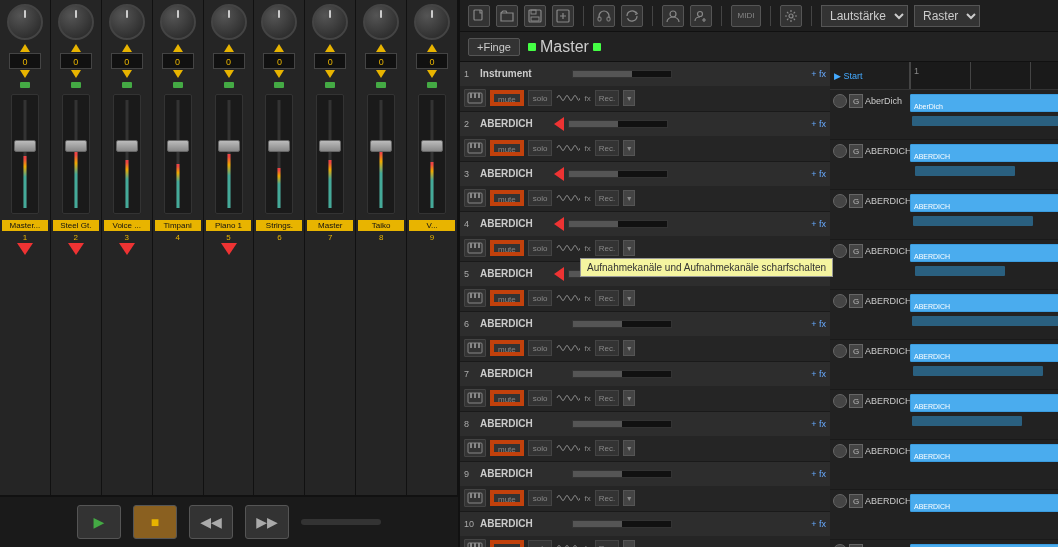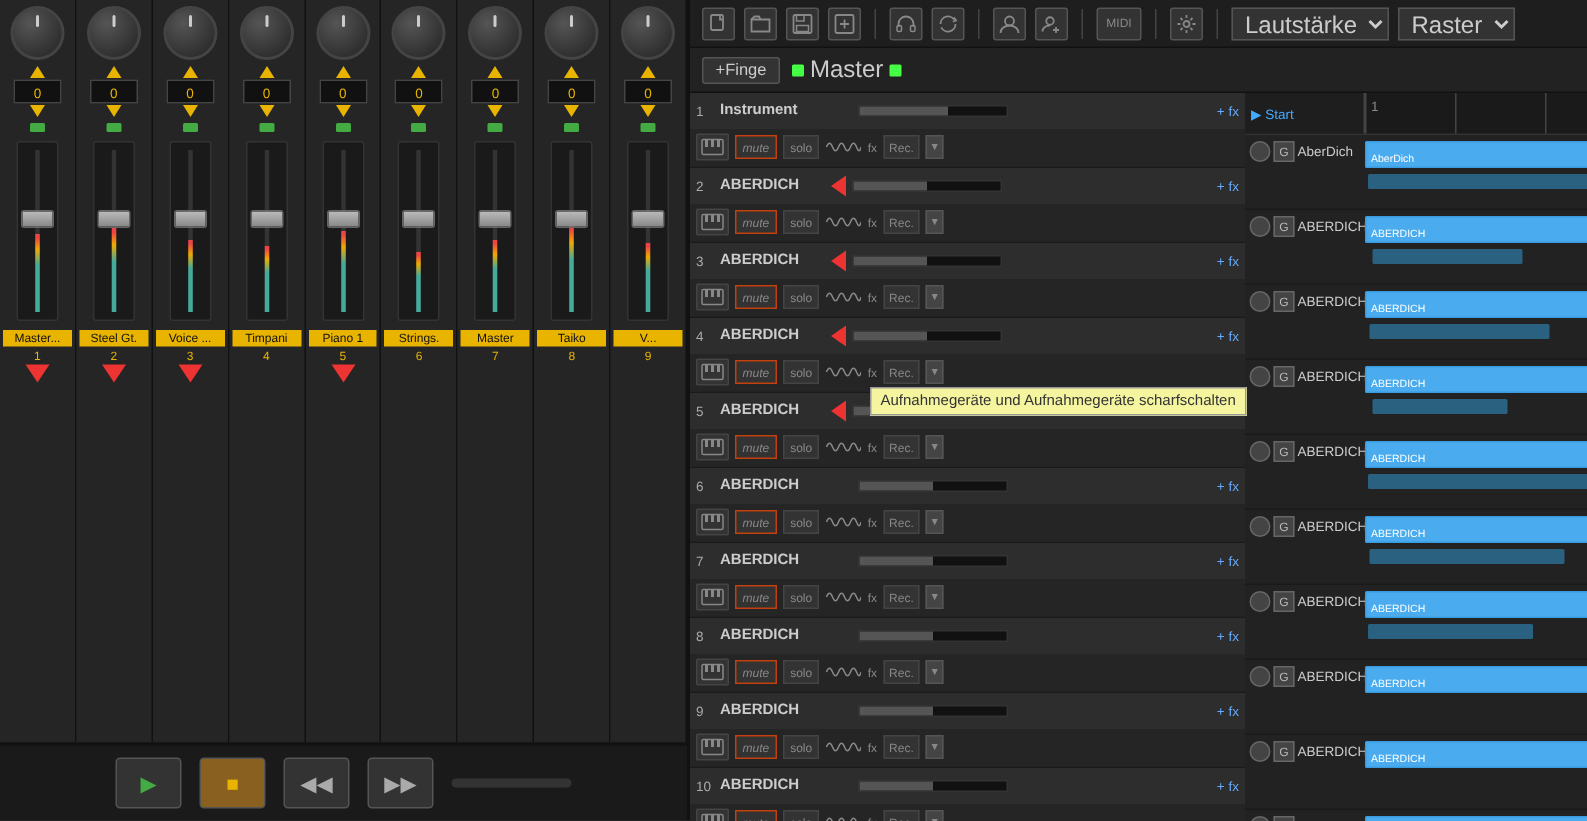--- a/index.html
+++ b/index.html
@@ -180,21 +180,21 @@
       width: 1px;
       height: 20px;
       background: #444;
       margin: 0 3px;
     }
 
     .toolbar-select {
       background: #333;
       border: 1px solid #555;
       color: #ccc;
-      font-size: 16px;
+      font-size: 12px;
       padding: 2px 4px;
       height: 22px;
     }
 
     .seq-header {
       height: 30px;
       background: #222;
       display: flex;
       align-items: center;
       padding: 0 8px;
@@ -266,27 +266,26 @@
       display: flex;
       align-items: center;
       justify-content: center;
       font-size: 8px;
       color: #888;
       cursor: pointer;
     }
 
     .mute-btn {
       background: #333;
-      border: 1px solid #c2410c;
+      border: 4px solid #c2410c;
       color: #888;
       font-size: 8px;
       padding: 1px 4px;
       cursor: pointer;
       height: 16px;
-      font-style: italic;
     }
 
     .solo-btn {
       background: #333;
       border: 1px solid #444;
       color: #888;
       font-size: 8px;
       padding: 1px 4px;
       cursor: pointer;
       height: 16px;
@@ -1115,13 +1114,13 @@
     <span style="color:#ccc;font-size:9px;white-space:nowrap;">ABERDICH</span>
 
   </div>
             <div style="position: absolute; left: 80px; top: 4px; height: 18px; width: 240px; background: rgb(74, 172, 238); border: 1px solid rgb(58, 156, 224); border-radius: 1px; overflow: hidden;"></div>
           </div>
         </div>
     </div>
   </div>
 </div>
 
-<div class="tooltip" style="position: fixed; background: rgb(245, 245, 160); color: rgb(51, 51, 51); font-size: 10px; padding: 3px 6px; border: 1px solid rgb(153, 153, 153); z-index: 200; white-space: nowrap; top: 258px; left: 580px;">Aufnahmegeräte und Aufnahmegeräte scharfschalten</div>
+<div class="tooltip" style="position: fixed; background: rgb(245, 245, 160); color: rgb(51, 51, 51); font-size: 10px; padding: 3px 6px; border: 1px solid rgb(153, 153, 153); z-index: 200; white-space: nowrap; top: 258px; left: 580px;">Aufnahmekanäle und Aufnahmekanäle scharfschalten</div>
 
 </body></html>

